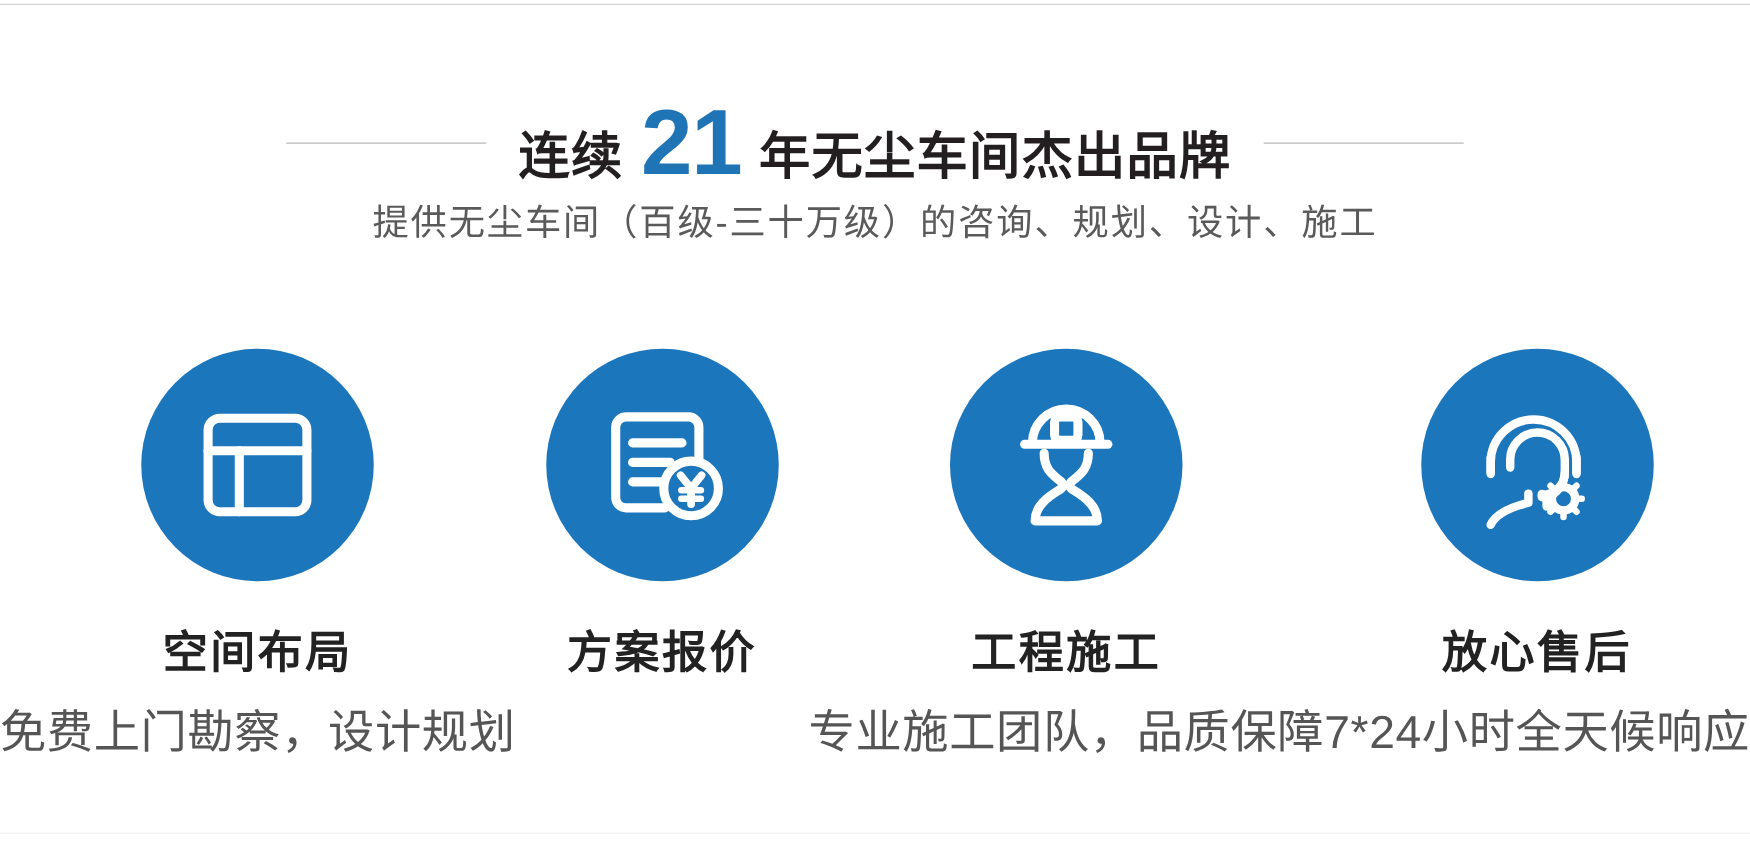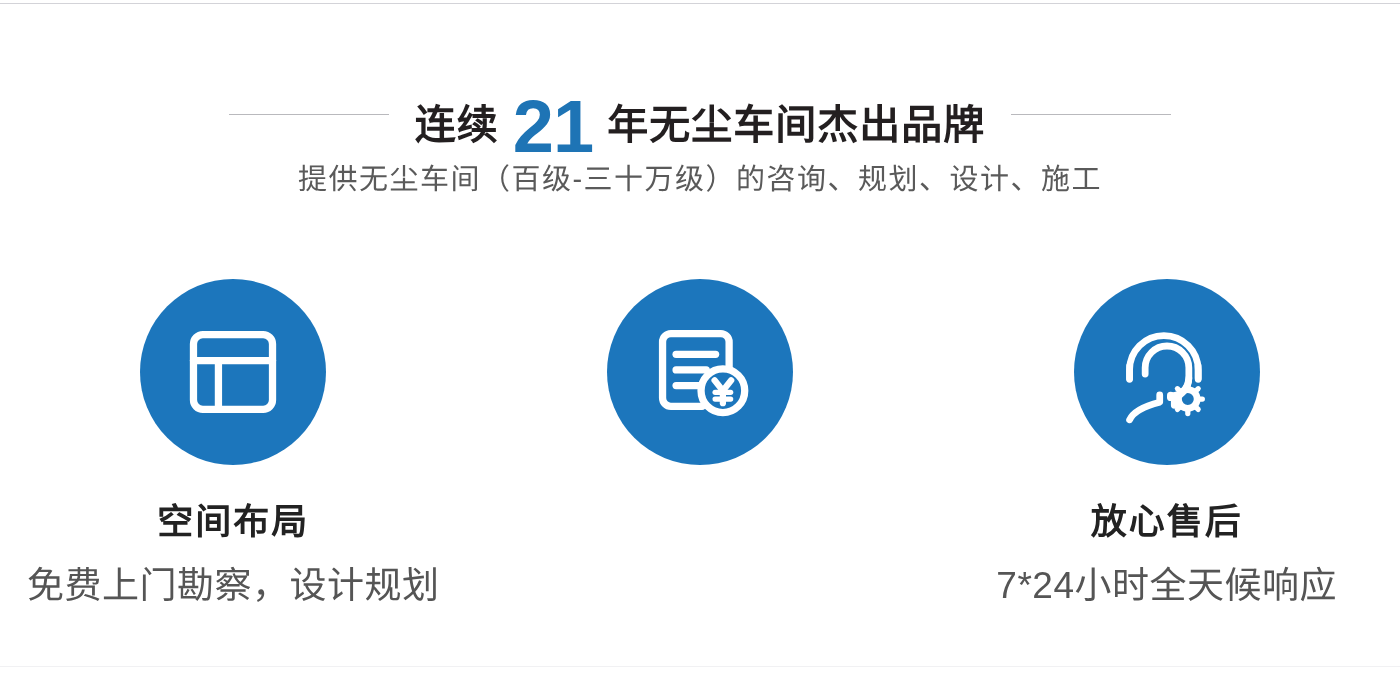--- a/index.html
+++ b/index.html
@@ -82,21 +82,21 @@
   }
 
   .headline-number {
     font-size: 74px;
     font-weight: 700;
     color: #1e74b5;
     line-height: 1;
     letter-spacing: -1px;
     margin: 0 14px;
     position: relative;
-    top: 13px;
+    top: 0;
   }
 
   .subtitle {
     margin-top: 12px;
     font-size: 29px;
     color: #5a5a5a;
     letter-spacing: 1.5px;
     line-height: 1.2;
   }
 
@@ -228,22 +228,38 @@
             <line x1="27" y1="48" x2="56" y2="48"></line>
             <line x1="27" y1="63" x2="49" y2="63"></line>
             <circle cx="72" cy="68" r="21" fill="#1c76bc"></circle>
             <path d="M64 58 L72 68 L80 58" stroke-width="6"></path>
             <line x1="72" y1="68" x2="72" y2="80" stroke-width="6"></line>
             <line x1="64.5" y1="69.5" x2="79.5" y2="69.5" stroke-width="5"></line>
             <line x1="64.5" y1="76" x2="79.5" y2="76" stroke-width="5"></line>
           </svg>
         </span>
       </div>
-    </div>
-
+      <div class="card-title">方案报价</div>
+    </div>
+
+    <div class="card">
+      <div class="icon-wrap">
+        <span class="icon-halo"></span>
+        <span class="icon-disc">
+          <svg viewBox="0 0 100 100" fill="none" stroke="#ffffff" stroke-width="7" stroke-linecap="round" stroke-linejoin="round" aria-hidden="true">
+            <path d="M24 33 a26 26 0 0 1 52 0"></path>
+            <rect x="41" y="13" width="18" height="18" rx="4" ry="4"></rect>
+            <line x1="18" y1="34" x2="82" y2="34"></line>
+            <path d="M33 41 c0 12 6 16 12 21 c3 2 3 5 0 7 c-10 6 -19 13 -19 24 h48 c0 -11 -9 -18 -19 -24 c-3 -2 -3 -5 0 -7 c6 -5 12 -9 12 -21"></path>
+          </svg>
+        </span>
+      </div>
+      <div class="card-title">工程施工</div>
+      <div class="card-desc">专业施工团队，品质保障</div>
+    </div>
 
     <div class="card">
       <div class="icon-wrap">
         <span class="icon-halo"></span>
         <span class="icon-disc">
           <svg viewBox="0 0 100 100" fill="none" stroke="#ffffff" stroke-width="6.5" stroke-linecap="round" stroke-linejoin="round" aria-hidden="true">
 
             <path d="M14 56 V48 a33 33 0 0 1 66 0 v8"></path>
             <line x1="14" y1="44" x2="14" y2="57"></line>
             <line x1="80" y1="44" x2="80" y2="57"></line>

